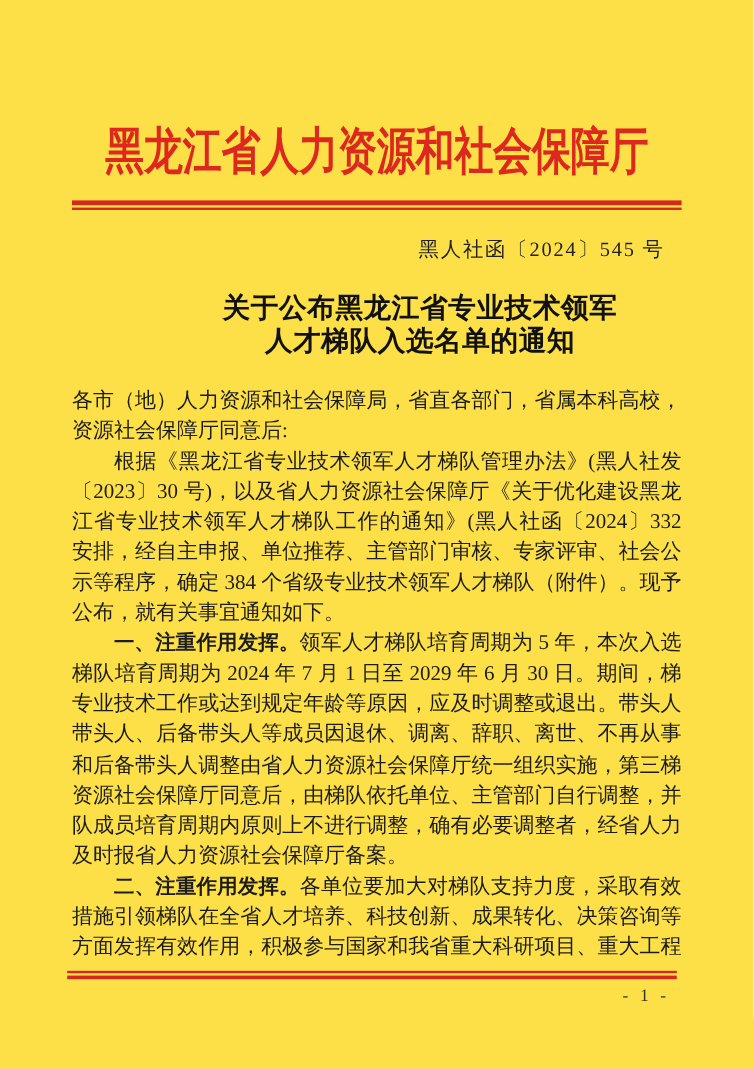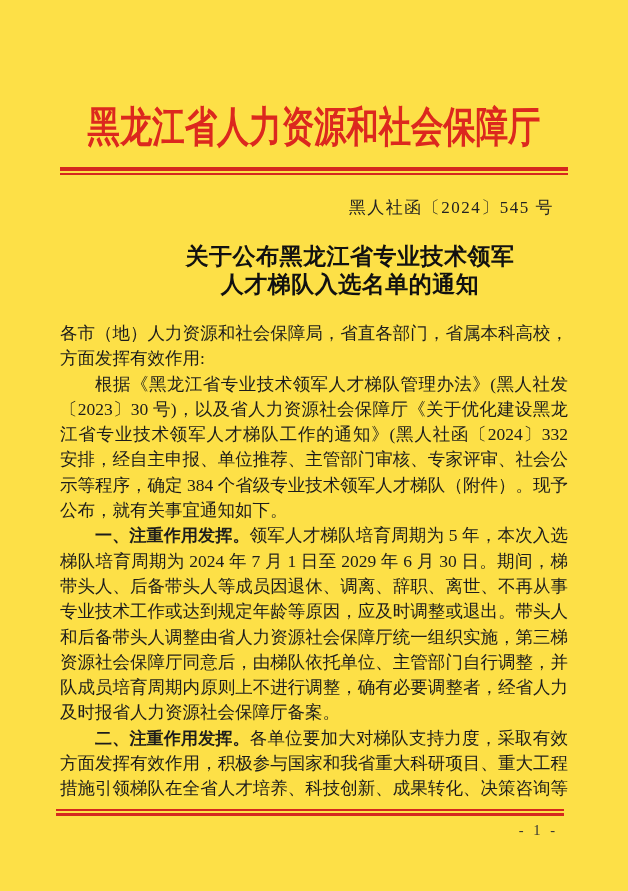--- a/index.html
+++ b/index.html
@@ -110,38 +110,38 @@
 
   <div class="doc-number">黑人社函〔2024〕545 号</div>
 
   <div class="doc-title">
     <div>关于公布黑龙江省专业技术领军</div>
     <div>人才梯队入选名单的通知</div>
   </div>
 
   <div class="doc-body">
       <div class="line"><span>各市（地）人力资源和社会保障局，省直各部门，省属本科高校，</span></div>
-      <div class="line no-justify"><span>方面发挥有效作用:</span></div>
+      <div class="line no-justify"><span>资源社会保障厅同意后:</span></div>
       <div class="line indent"><span>根据《黑龙江省专业技术领军人才梯队管理办法》(黑人社发</span></div>
       <div class="line"><span>〔2023〕30 号)，以及省人力资源社会保障厅《关于优化建设黑龙</span></div>
       <div class="line"><span>江省专业技术领军人才梯队工作的通知》(黑人社函〔2024〕332 号)</span></div>
       <div class="line"><span>安排，经自主申报、单位推荐、主管部门审核、专家评审、社会公</span></div>
       <div class="line"><span>示等程序，确定 384 个省级专业技术领军人才梯队（附件）。现予以</span></div>
       <div class="line no-justify"><span>公布，就有关事宜通知如下。</span></div>
       <div class="line indent"><span class="bold-seg">一、注重作用发挥。</span><span>领军人才梯队培育周期为 5 年，本次入选</span></div>
       <div class="line"><span>梯队培育周期为 2024 年 7 月 1 日至 2029 年 6 月 30 日。期间，梯队</span></div>
+      <div class="line"><span>专业技术工作或达到规定年龄等原因，应及时调整或退出。带头人</span></div>
       <div class="line"><span>带头人、后备带头人等成员因退休、调离、辞职、离世、不再从事</span></div>
-      <div class="line"><span>专业技术工作或达到规定年龄等原因，应及时调整或退出。带头人</span></div>
       <div class="line"><span>和后备带头人调整由省人力资源社会保障厅统一组织实施，第三梯</span></div>
       <div class="line"><span>资源社会保障厅同意后，由梯队依托单位、主管部门自行调整，并</span></div>
       <div class="line"><span>队成员培育周期内原则上不进行调整，确有必要调整者，经省人力</span></div>
       <div class="line no-justify"><span>及时报省人力资源社会保障厅备案。</span></div>
       <div class="line indent"><span class="bold-seg">二、注重作用发挥。</span><span>各单位要加大对梯队支持力度，采取有效</span></div>
+      <div class="line"><span>措施引领梯队在全省人才培养、科技创新、成果转化、决策咨询等</span></div>
       <div class="line"><span>方面发挥有效作用，积极参与国家和我省重大科研项目、重大工程</span></div>
-      <div class="line"><span>措施引领梯队在全省人才培养、科技创新、成果转化、决策咨询等</span></div>
     </div>
 
   <div class="foot-rule">
     <div class="thin"></div>
     <div class="gap"></div>
     <div class="thick"></div>
   </div>
 
   <div class="page-number">- 1 -</div>
 

